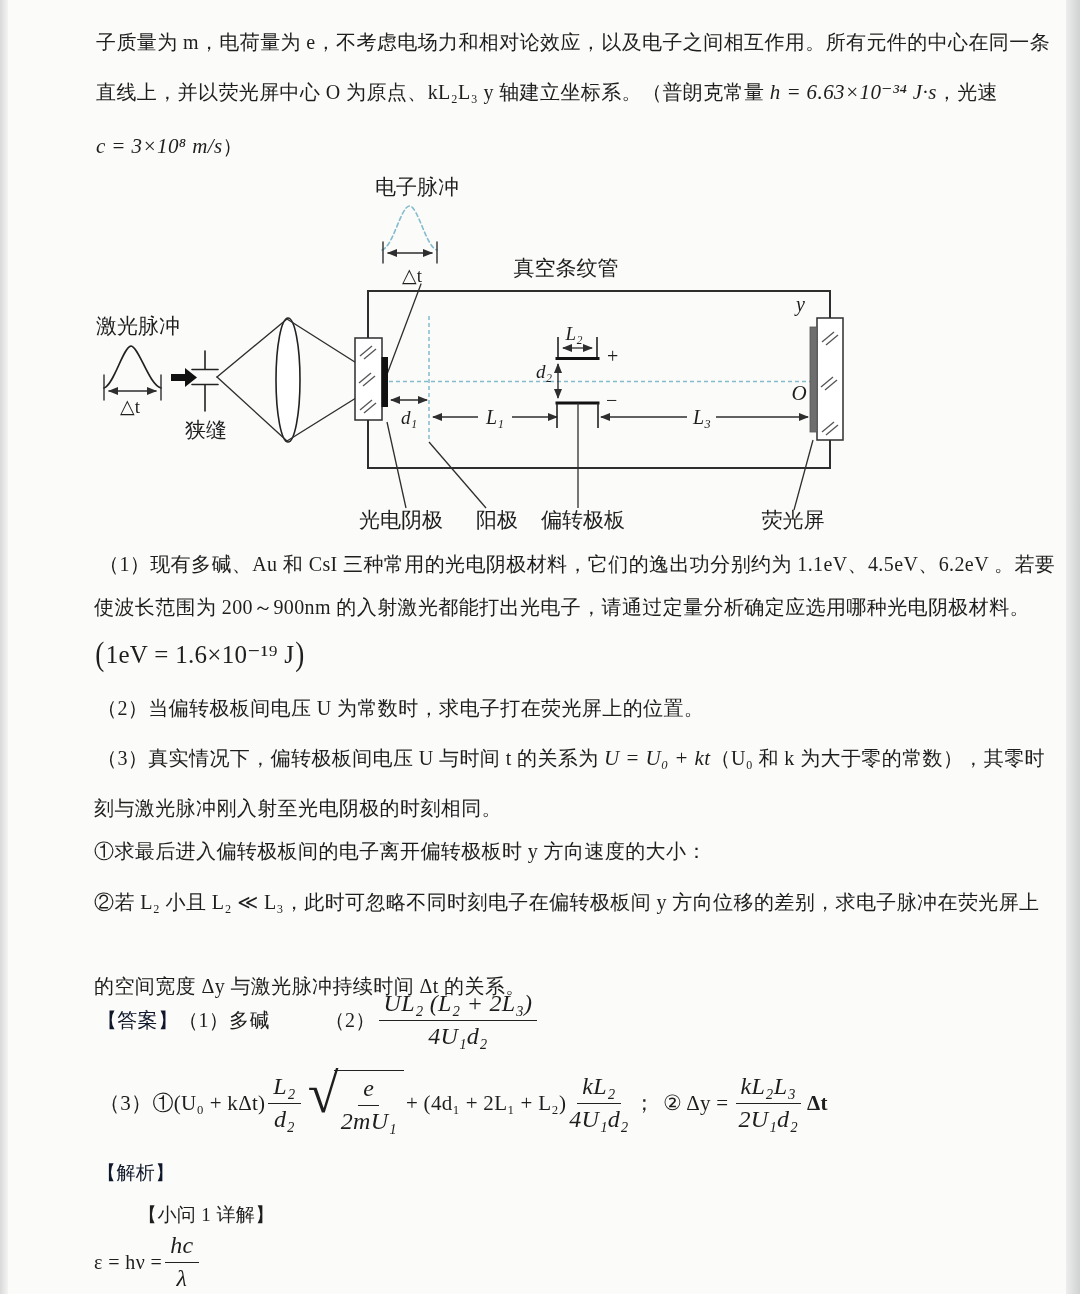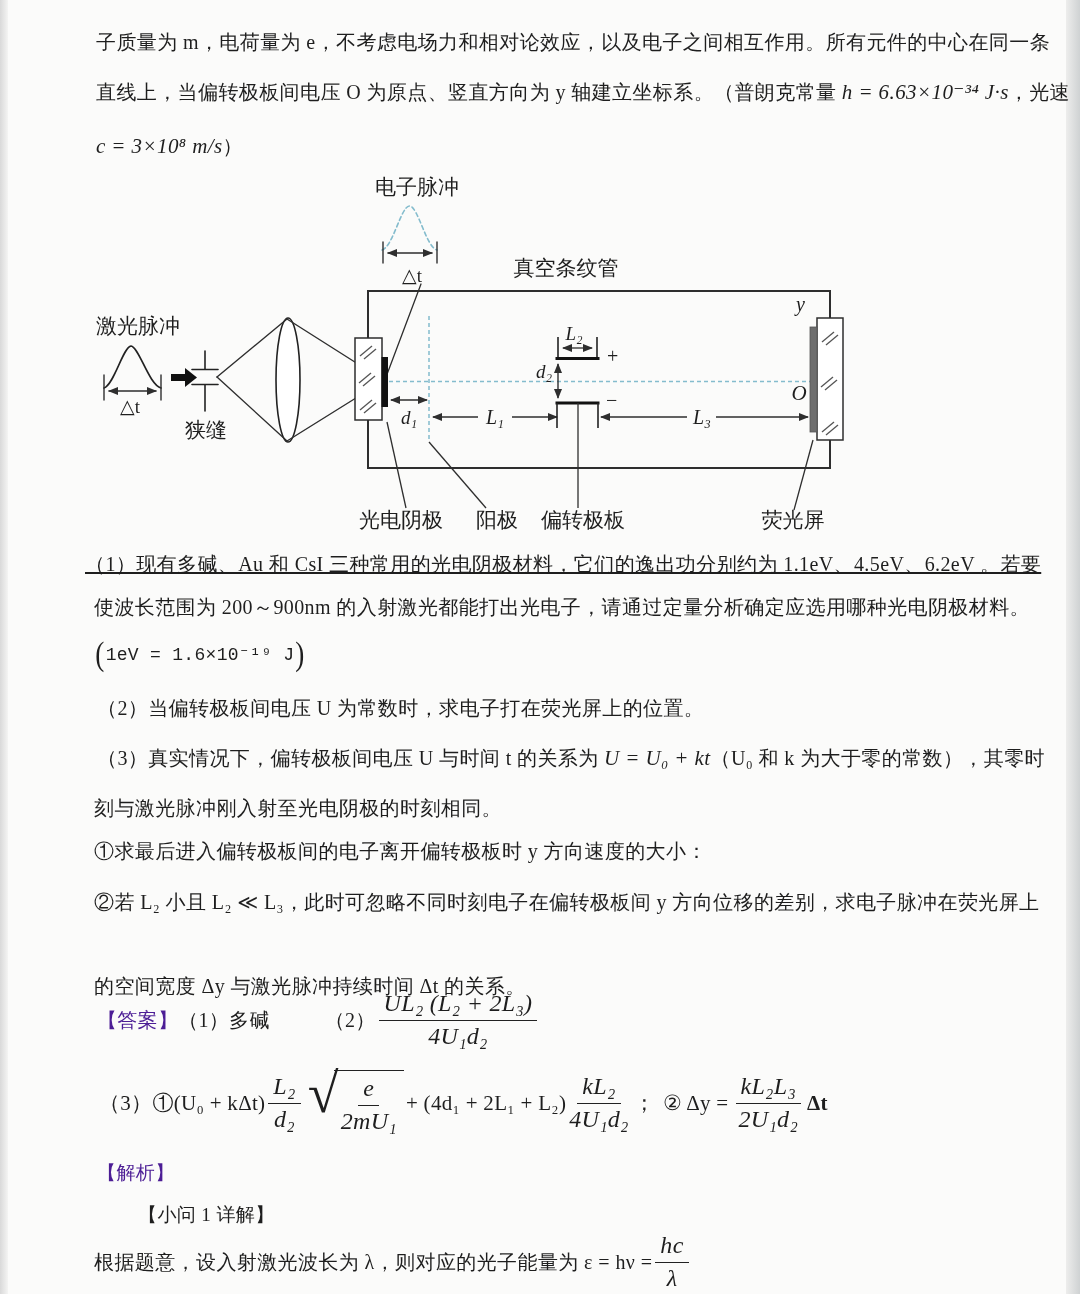--- a/index.html
+++ b/index.html
@@ -7,42 +7,42 @@
     width:1080px;height:1294px;position:relative;overflow:hidden;
     background:#fbfbfa;color:#1e1e1e;
     font-family:"Liberation Serif","DejaVu Serif",serif;
   }
   .edge-left{position:absolute;left:0;top:0;width:8px;height:100%;
     background:linear-gradient(to right,#d9d9d9,#f4f4f3);}
   .edge-right{position:absolute;right:0;top:0;width:14px;height:100%;
     background:linear-gradient(to right,#ededec,#cfd2d3);}
   .line{position:absolute;font-size:20px;line-height:26px;white-space:nowrap;letter-spacing:0.4px;}
   .line .math,.it{font-style:italic;}
-  .tag-blue{color:#4c1d95;}
+  .tag-blue{color:#0f172a;}
   .row{position:absolute;display:flex;align-items:center;font-size:21px;letter-spacing:0.3px;}
   .row span{white-space:pre;}
   .frac{display:inline-flex;flex-direction:column;align-items:center;vertical-align:middle;
     font-style:italic;font-size:24px;line-height:1.15;margin:0 3px;}
   .frac .num{border-bottom:1.6px solid #222;padding:0 5px 2px;}
   .frac .den{padding-top:2px;text-align:right;}
   .sqrt{display:inline-flex;align-items:flex-start;margin:0 2px 0 4px;}
   .sqrt-sign{font-size:56px;line-height:1;font-style:normal;margin-right:-5px;transform:translateY(-5px);}
   .sqrt-body{border-top:1.8px solid #222;padding:4px 7px 0 7px;display:inline-flex;}
   .bigp{font-size:34px;font-weight:400;line-height:1;font-style:normal;transform:scaleX(.8);}
   svg text{font-family:"Liberation Serif","DejaVu Serif",serif;fill:#1e1e1e;}
   .t21{font-size:21px;} .t19{font-size:19px;} .t20{font-size:20px;}
 </style>
 </head>
 <body>
 
 <div class="edge-left"></div>
 <div class="edge-right"></div>
 
 <div class="line" style="left:96px;top:29px;"><span>子质量为 m，电荷量为 e，不考虑电场力和相对论效应，以及电子之间相互作用。所有元件的中心在同一条</span></div>
-<div class="line" style="left:96px;top:79px;"><span>直线上，当偏转极板间电压 O 为原点、竖直方向为 y 轴建立坐标系。（普朗克常量 </span><span class="math" style="font-size:21px;">h = 6.63×10⁻³⁴ J·s</span><span>，光速</span></div>
+<div class="line" style="left:96px;top:79px;"><span>直线上，并以荧光屏中心 O 为原点、kL₂L₃ y 轴建立坐标系。（普朗克常量 </span><span class="math" style="font-size:21px;">h = 6.63×10⁻³⁴ J·s</span><span>，光速</span></div>
 <div class="line" style="left:96px;top:133px;"><span class="math" style="font-size:21px;font-style:italic;">c = 3×10⁸ m/s</span><span>）</span></div>
 
 <svg width="1080" height="365" viewBox="0 0 1080 365" style="position:absolute;left:0;top:170px;">
   <defs>
     <marker id="ah" viewBox="0 0 10 8" refX="9" refY="4" markerWidth="10" markerHeight="8" markerUnits="userSpaceOnUse" orient="auto-start-reverse">
       <path d="M0,0 L10,4 L0,8 z" fill="#2e2e2e"></path>
     </marker>
   </defs>
 
   <g stroke-linecap="round">
@@ -148,25 +148,25 @@
     <line x1="429" y1="272" x2="486" y2="338"></line>
     <line x1="578" y1="233" x2="578" y2="338"></line>
     <line x1="813" y1="270" x2="794" y2="340"></line>
   </g>
   <text x="401" y="357" text-anchor="middle" class="t21">光电阴极</text>
   <text x="497" y="357" text-anchor="middle" class="t21">阳极</text>
   <text x="583" y="357" text-anchor="middle" class="t21">偏转极板</text>
   <text x="793" y="357" text-anchor="middle" class="t21">荧光屏</text>
 </svg>
 
-<div class="line" style="left:85px;top:551px;text-decoration:underline;"><span>（1）现有多碱、Au 和 CsI 三种常用的光电阴极材料，它们的逸出功分别约为 1.1eV、4.5eV、6.2eV 。若要</span></div>
+<div class="line" style="left:99px;top:551px;"><span>（1）现有多碱、Au 和 CsI 三种常用的光电阴极材料，它们的逸出功分别约为 1.1eV、4.5eV、6.2eV 。若要</span></div>
 <div class="line" style="left:94px;top:594px;"><span>使波长范围为 200～900nm 的入射激光都能打出光电子，请通过定量分析确定应选用哪种光电阴极材料。</span></div>
 <div class="row" style="left:94px;top:634px;height:40px;">
   <span class="bigp">(</span>
-  <span style="font-size:18px;font-family:Liberation Mono, monospace;">1eV = 1.6×10⁻¹⁹ J</span>
+  <span style="font-size:25px;">1eV = 1.6×10⁻¹⁹ J</span>
   <span class="bigp">)</span>
 </div>
 <div class="line" style="left:97px;top:695px;"><span>（2）当偏转极板间电压 U 为常数时，求电子打在荧光屏上的位置。</span></div>
 <div class="line" style="left:97px;top:745px;"><span>（3）真实情况下，偏转极板间电压 U 与时间 t 的关系为 </span><span class="math" style="font-size:21px;">U = U₀ + kt</span><span>（U₀ 和 k 为大于零的常数），其零时</span></div>
 <div class="line" style="left:94px;top:795px;"><span>刻与激光脉冲刚入射至光电阴极的时刻相同。</span></div>
 <div class="line" style="left:94px;top:838px;"><span>①求最后进入偏转极板间的电子离开偏转极板时 y 方向速度的大小：</span></div>
 <div class="line" style="left:94px;top:889px;"><span>②若 L₂ 小且 L₂ ≪ L₃，此时可忽略不同时刻电子在偏转极板间 y 方向位移的差别，求电子脉冲在荧光屏上</span></div>
 <div class="line" style="left:94px;top:941px;margin-top:32px;"><span>的空间宽度 Δy 与激光脉冲持续时间 Δt 的关系。</span></div>
 
 <div class="row" style="left:97px;top:986px;height:68px;font-size:20px;">
@@ -186,16 +186,15 @@
   <span style="margin:0 8px 0 2px;">；</span>
   <span>②</span>
   <span class="math" style="margin:0 4px;">Δy =</span>
   <span class="frac"><span class="num">kL₂L₃</span><span class="den">2U₁d₂</span></span>
   <span class="math" style="margin-left:3px;font-weight:bold;">Δt</span>
 </div>
 
 <div class="line tag-blue" style="left:97px;top:1160px;font-size:19px;"><span>【解析】</span></div>
 <div class="line" style="left:94px;top:1202px;font-size:19px;margin-left:44px;"><span>【小问 1 详解】</span></div>
 <div class="row" style="left:94px;top:1232px;height:60px;font-size:20px;letter-spacing:0.4px;">
-  <span>根据题意，设入射激光波长为 λ，则对应的光子能量为 </span>
   <span class="math">ε = hν =</span>
   <span class="frac"><span class="num">hc</span><span class="den">λ</span></span>
 </div>
 
 </body></html>

